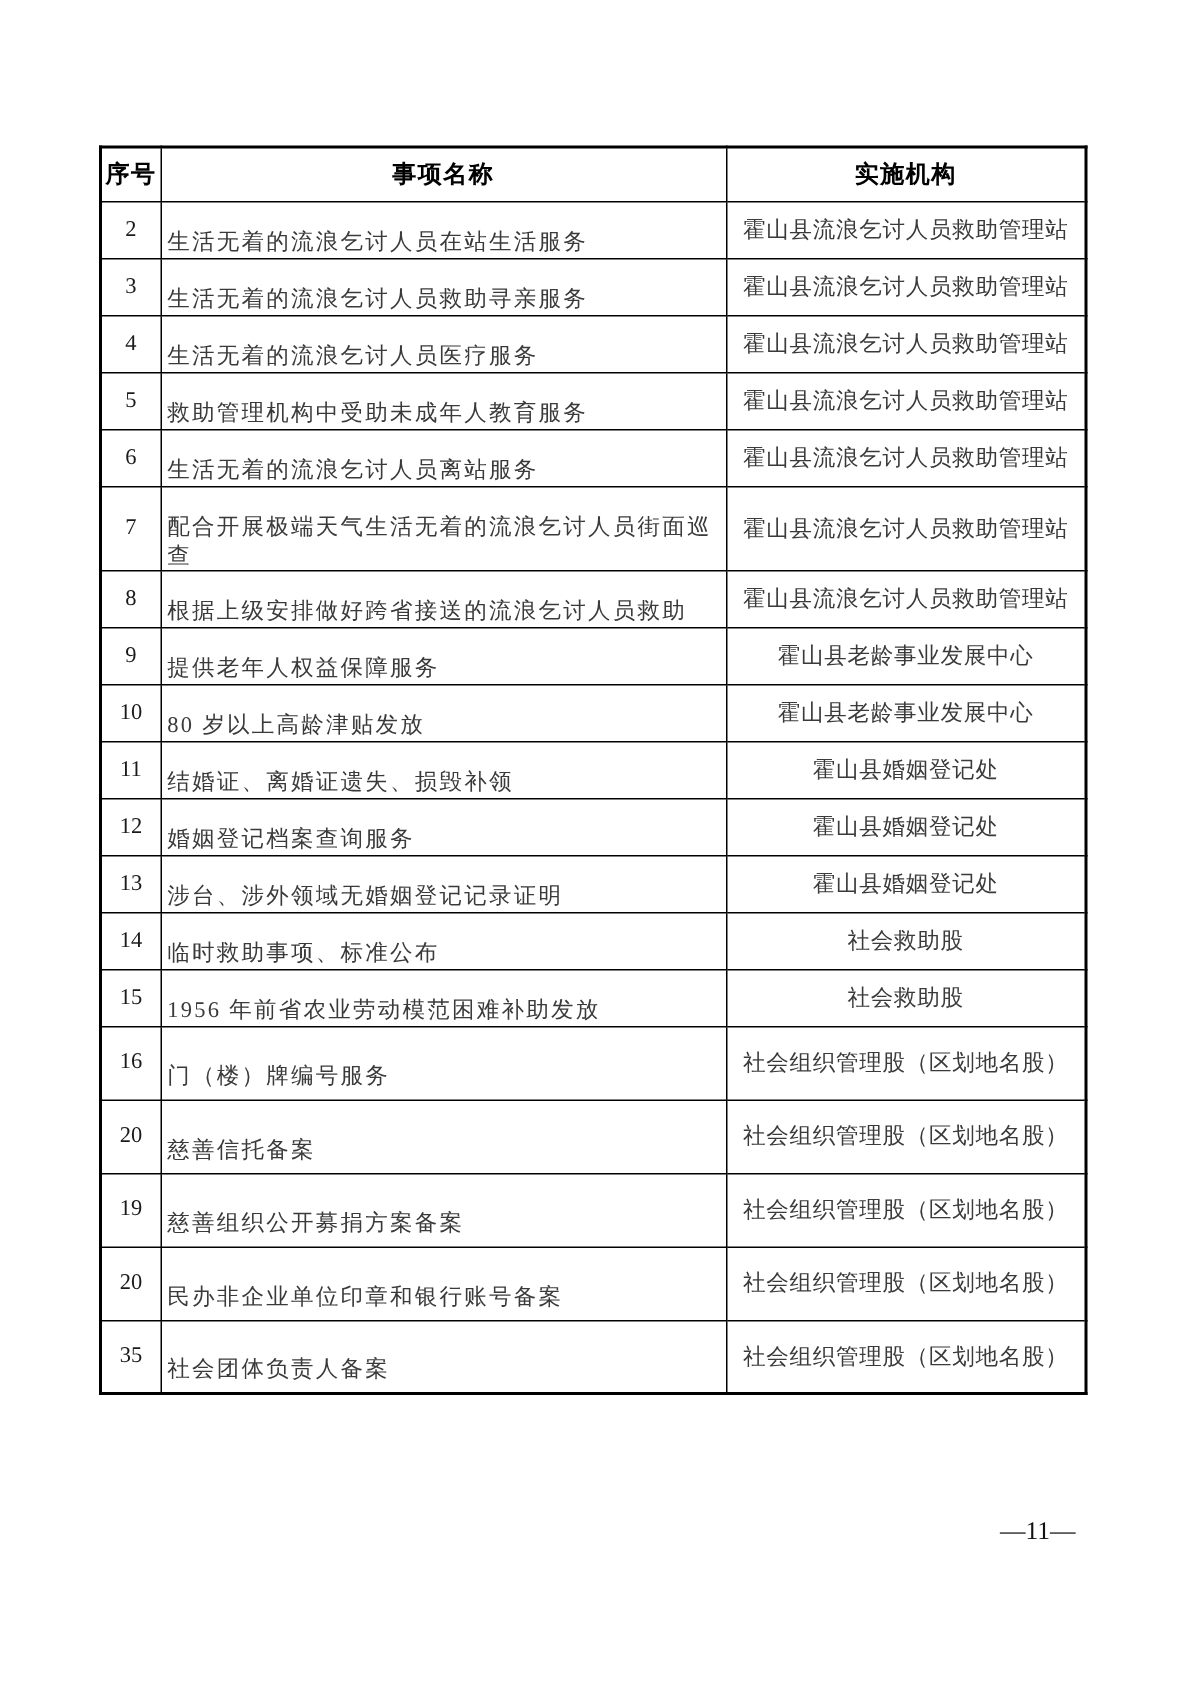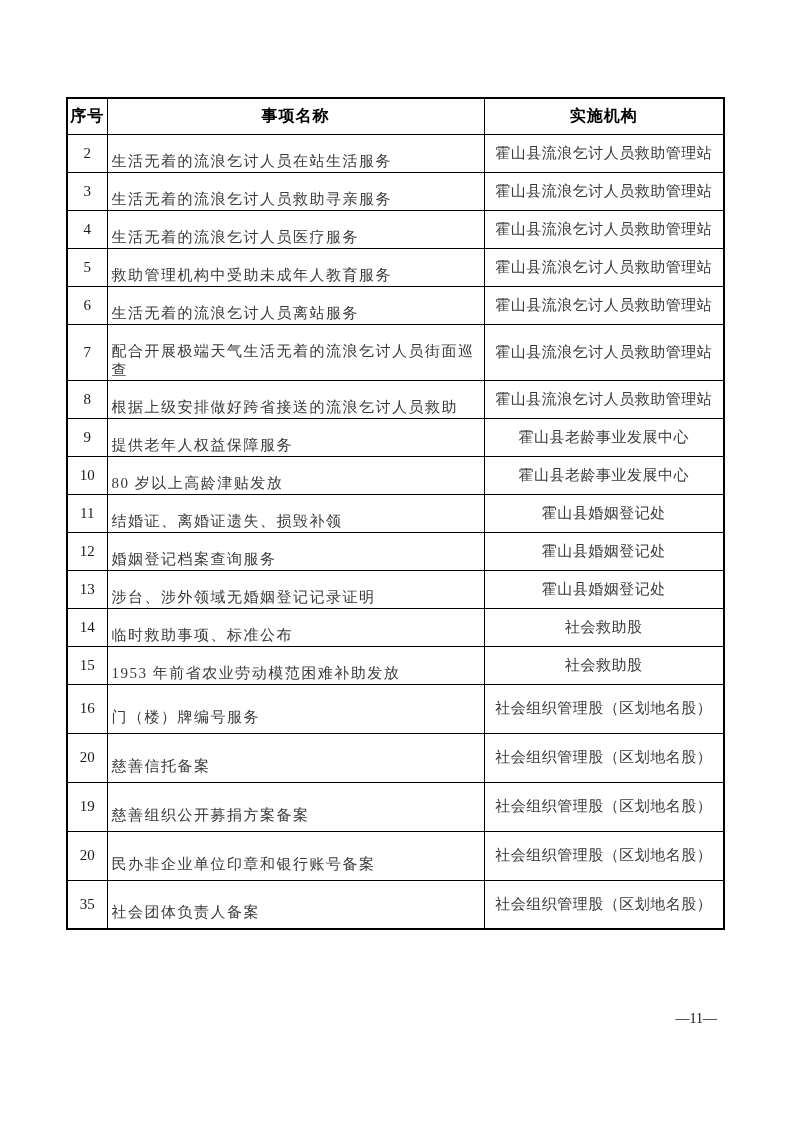--- a/index.html
+++ b/index.html
@@ -52,21 +52,21 @@
     letter-spacing: 1.5px;
   }
   td.agency-cell {
     text-align: center;
     letter-spacing: 0.5px;
   }
   .page-number {
     position: absolute;
     top: 1011px;
     right: 76px;
-    font-size: 14px;
+    font-size: 17px;
     color: #111111;
     letter-spacing: 0;
   }
 </style>
 </head>
 <body>
 
 <div class="page">
 
   <table class="items-table">
@@ -156,21 +156,21 @@
   </tr>
 
   <tr>
     <td class="no-cell">14</td>
     <td class="name-cell">临时救助事项、标准公布</td>
     <td class="agency-cell">社会救助股</td>
   </tr>
 
   <tr>
     <td class="no-cell">15</td>
-    <td class="name-cell">1953 年前省农业劳动模范困难补助发放</td>
+    <td class="name-cell">1956 年前省农业劳动模范困难补助发放</td>
     <td class="agency-cell">社会救助股</td>
   </tr>
 
   <tr class="tall">
     <td class="no-cell">16</td>
     <td class="name-cell">门（楼）牌编号服务</td>
     <td class="agency-cell">社会组织管理股（区划地名股）</td>
   </tr>
 
 

